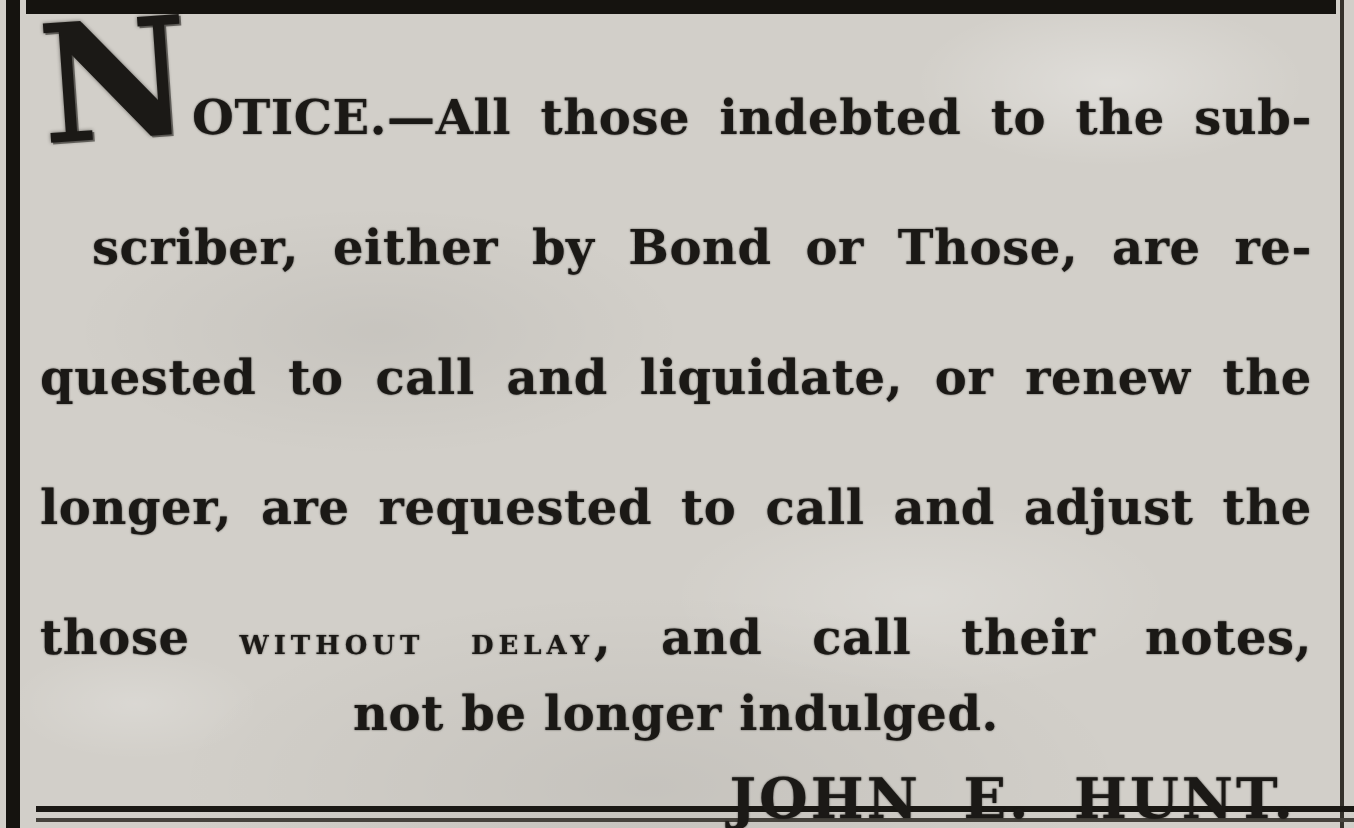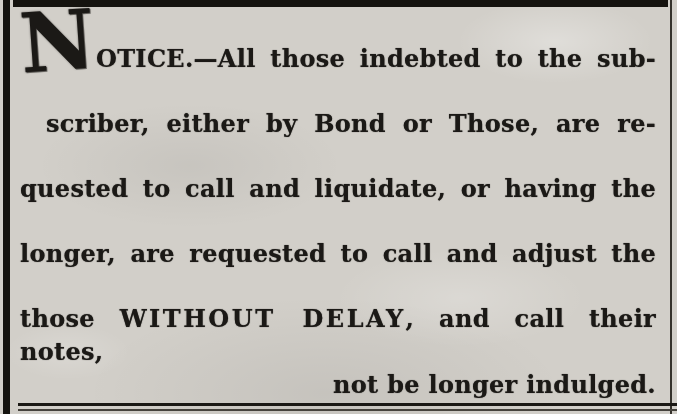--- a/index.html
+++ b/index.html
@@ -62,23 +62,23 @@
     font-weight: 700;
     transform: rotate(-4deg);
     text-shadow: 1px 1px 0 rgba(27,25,22,0.55), 0 0 2px rgba(27,25,22,0.6);
   }
   .jline {
     text-align: justify;
     text-align-last: justify;
     margin-top: 32px;
   }
   .line-indent2 { text-indent: 26px; }
-  .lastline { text-align: right; }
+  .lastline { text-align: center; }
   .sc {
-    font-size: 24px;
+    font-size: 13px;
     letter-spacing: 2.5px;
   }
   .signature {
     margin-top: 10px;
     text-align: right;
     padding-right: 8px;
     font-size: 28px;
     letter-spacing: 1.5px;
     word-spacing: 10px;
   }
@@ -91,21 +91,21 @@
   <div class="rule-top"></div>
   <div class="rule-left"></div>
   <div class="rule-right"></div>
   <div class="rule-bottom-thick"></div>
   <div class="rule-bottom-thin"></div>
 
   <div class="content">
     <span class="dropcap">N</span>
     <div class="jline">OTICE.—All those indebted to the sub-</div>
     <div class="jline line-indent2">scriber, either by Bond or Those, are re-</div>
-    <div class="jline">quested to call and liquidate, or having the</div>
+    <div class="jline">quested to call and liquidate, or renew the</div>
     <div class="jline">longer, are requested to call and adjust the</div>
     <div class="jline"><span>those </span><span class="sc">WITHOUT DELAY</span><span>, and call their notes,</span></div>
     <div class="lastline">not be longer indulged.</div>
 
     <div class="signature">JOHN E. HUNT.</div>
 
   </div>
 
 </div>
 

